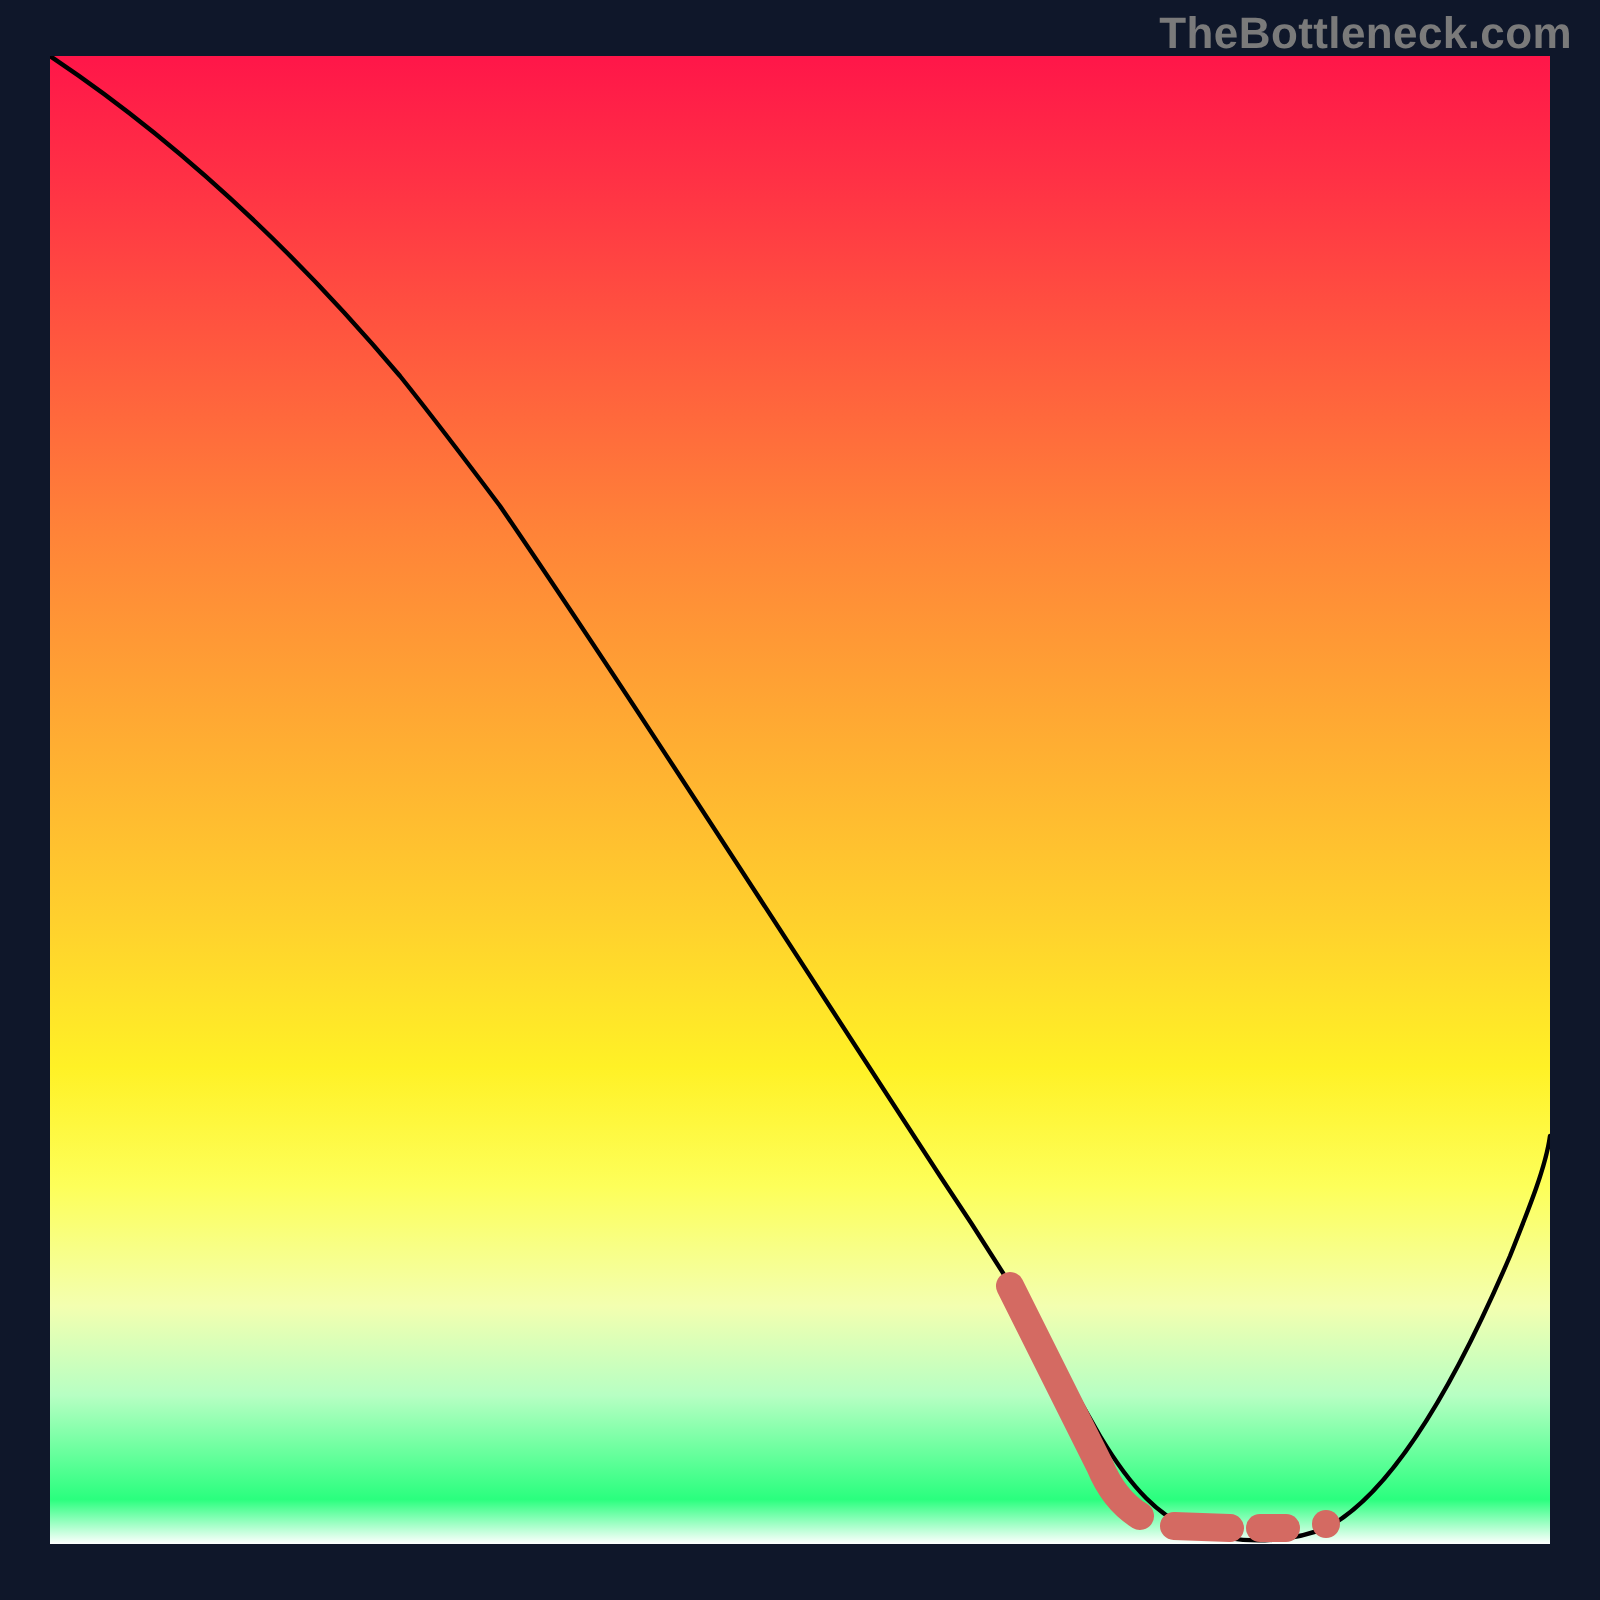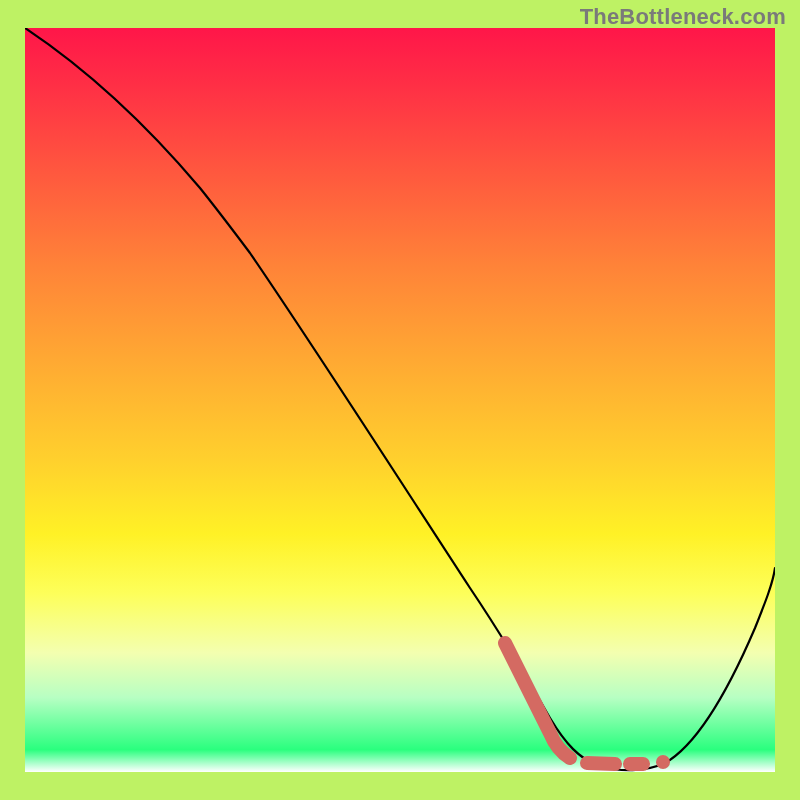--- a/index.html
+++ b/index.html
@@ -8,21 +8,21 @@
     width: 800px;
     height: 800px;
     background: #000;
     font-family: Arial, Helvetica, sans-serif;
     overflow: hidden;
   }
   .outer {
     position: relative;
     width: 800px;
     height: 800px;
-    background: #bef264;
+    background: #0f172a;
   }
   .attribution {
     position: absolute;
     top: 4px;
     right: 14px;
     color: #7a7a7a;
     font-size: 22px;
     font-weight: 600;
     letter-spacing: 0.2px;
     user-select: none;

